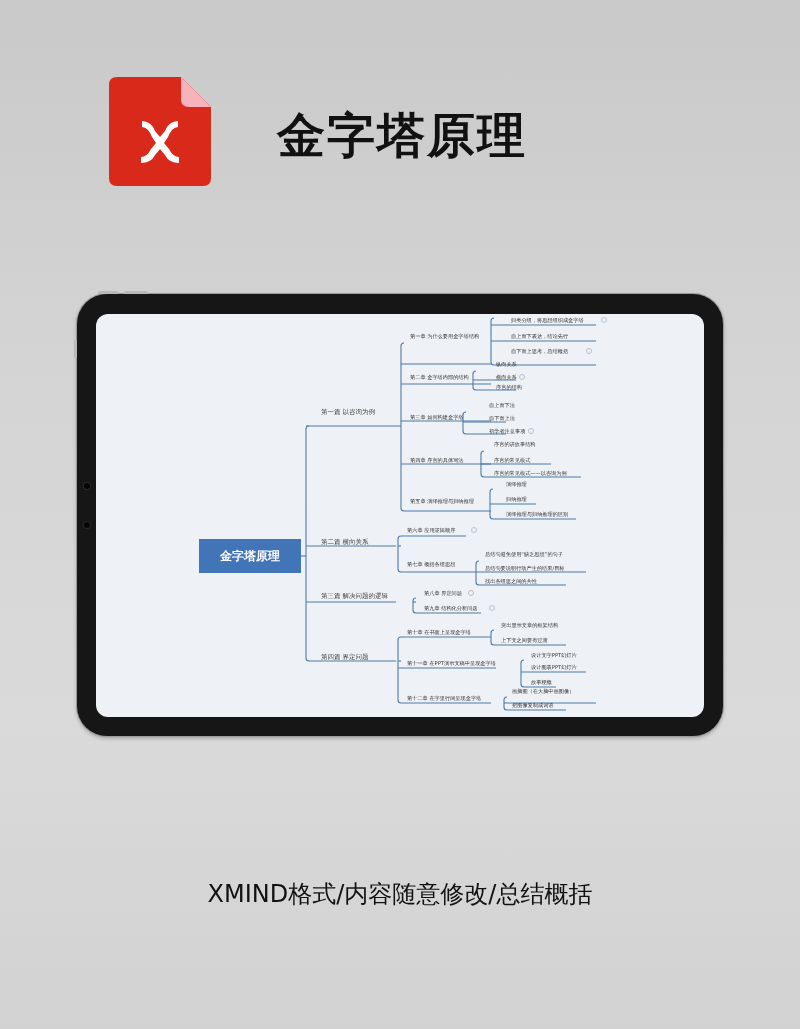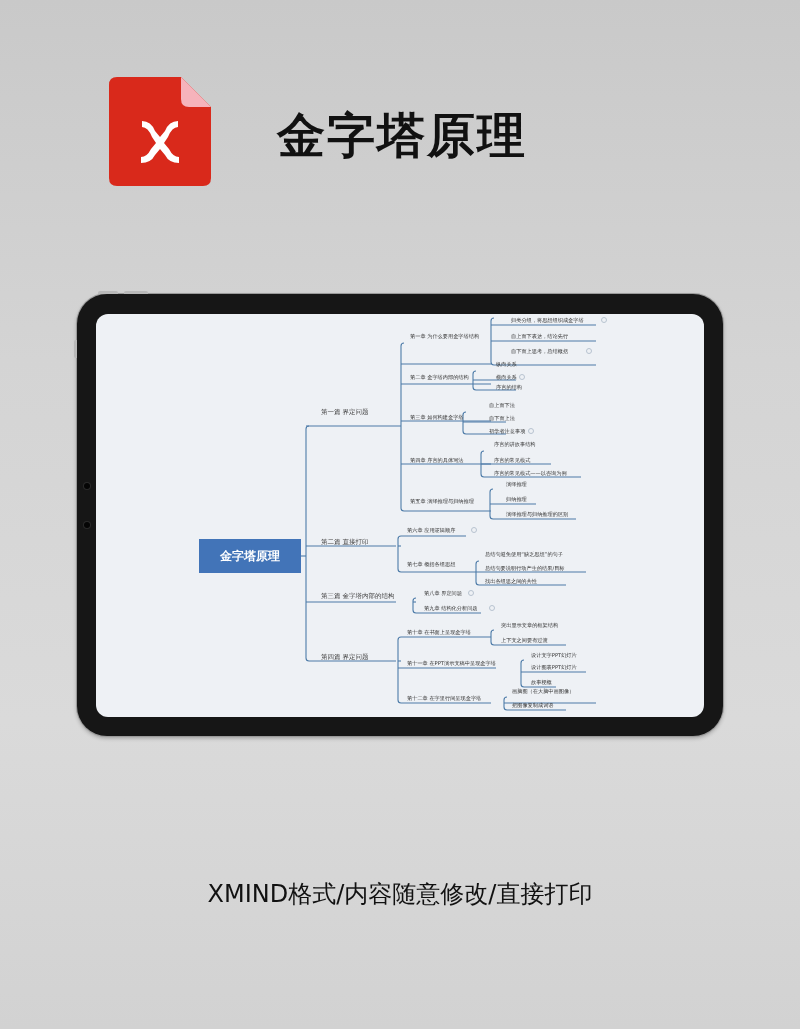--- a/index.html
+++ b/index.html
@@ -90,23 +90,23 @@
         <path d="M398 316 Q395 316 395 319 V328 Q395 331 398 331 H470"></path>
         <path d="M428 346 Q425 346 425 349 V370 Q425 373 428 373 H460"></path>
           <path d="M425 358 H490"></path>
         <path d="M411 383 Q408 383 408 386 V393 Q408 396 411 396 H470"></path>
           <path d="M408 389 H500"></path>
       </g>
     </svg>
 
     <div class="root">金字塔原理</div>
 
-    <div class="node-text lvl1" style="left:225px;top:95px;">第一篇 界定问题</div>
-    <div class="node-text lvl1" style="left:225px;top:225px;">第二篇 直接打印</div>
-    <div class="node-text lvl1" style="left:225px;top:279px;">第三篇 金字塔内部的结构</div>
+    <div class="node-text lvl1" style="left:225px;top:95px;">第一篇 以咨询为例</div>
+    <div class="node-text lvl1" style="left:225px;top:225px;">第二篇 横向关系</div>
+    <div class="node-text lvl1" style="left:225px;top:279px;">第三篇 解决问题的逻辑</div>
     <div class="node-text lvl1" style="left:225px;top:340px;">第四篇 界定问题</div>
 
     <div class="node-text" style="left:314px;top:19px;">第一章 为什么要用金字塔结构</div>
     <div class="node-text" style="left:314px;top:60px;">第二章 金字塔内部的结构</div>
     <div class="node-text" style="left:314px;top:100px;">第三章 如何构建金字塔</div>
     <div class="node-text" style="left:314px;top:143px;">第四章 序言的具体写法</div>
     <div class="node-text" style="left:314px;top:184px;">第五章 演绎推理与归纳推理</div>
 
     <div class="node-text" style="left:415px;top:3px;">归类分组，将思想组织成金字塔</div>
     <div class="node-text" style="left:415px;top:19px;">自上而下表达，结论先行</div>
@@ -151,13 +151,13 @@
     <div class="dot" style="left:505px;top:3px;"></div>
     <div class="dot" style="left:490px;top:34px;"></div>
     <div class="dot" style="left:423px;top:60px;"></div>
     <div class="dot" style="left:432px;top:114px;"></div>
     <div class="dot" style="left:375px;top:213px;"></div>
     <div class="dot" style="left:372px;top:276px;"></div>
     <div class="dot" style="left:393px;top:291px;"></div>
   </div>
 </div>
 
-<div class="subtitle">XMIND格式/内容随意修改/直接打印</div>
+<div class="subtitle">XMIND格式/内容随意修改/总结概括</div>
 
 </body></html>

